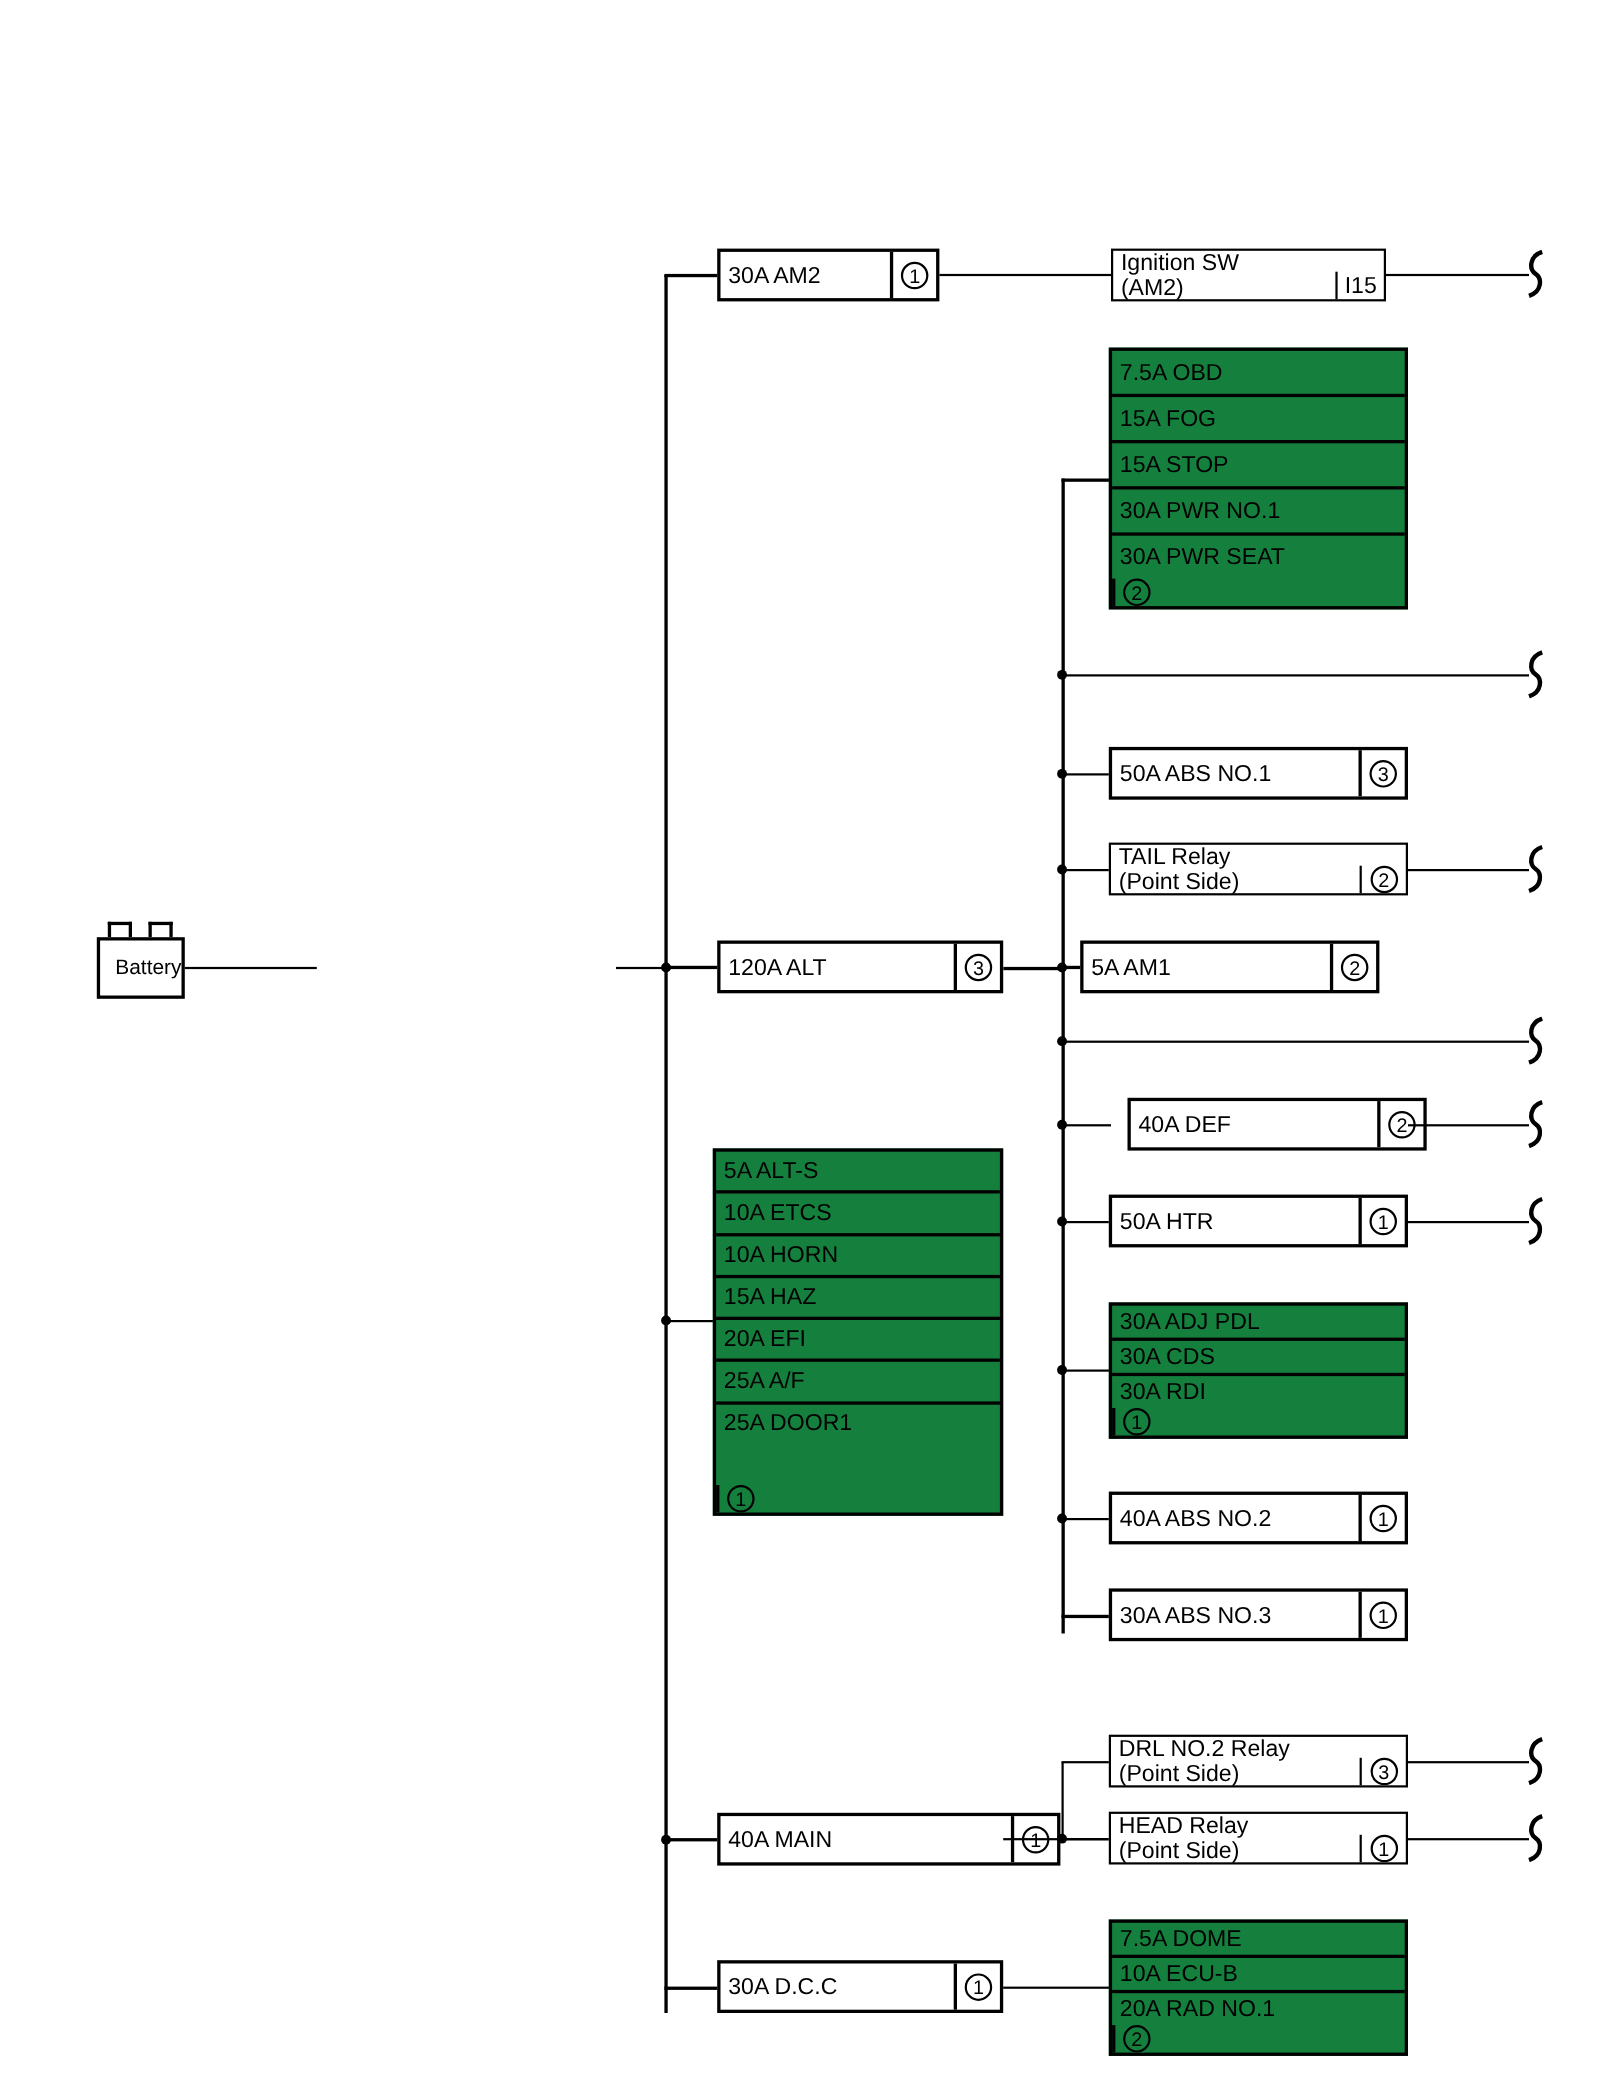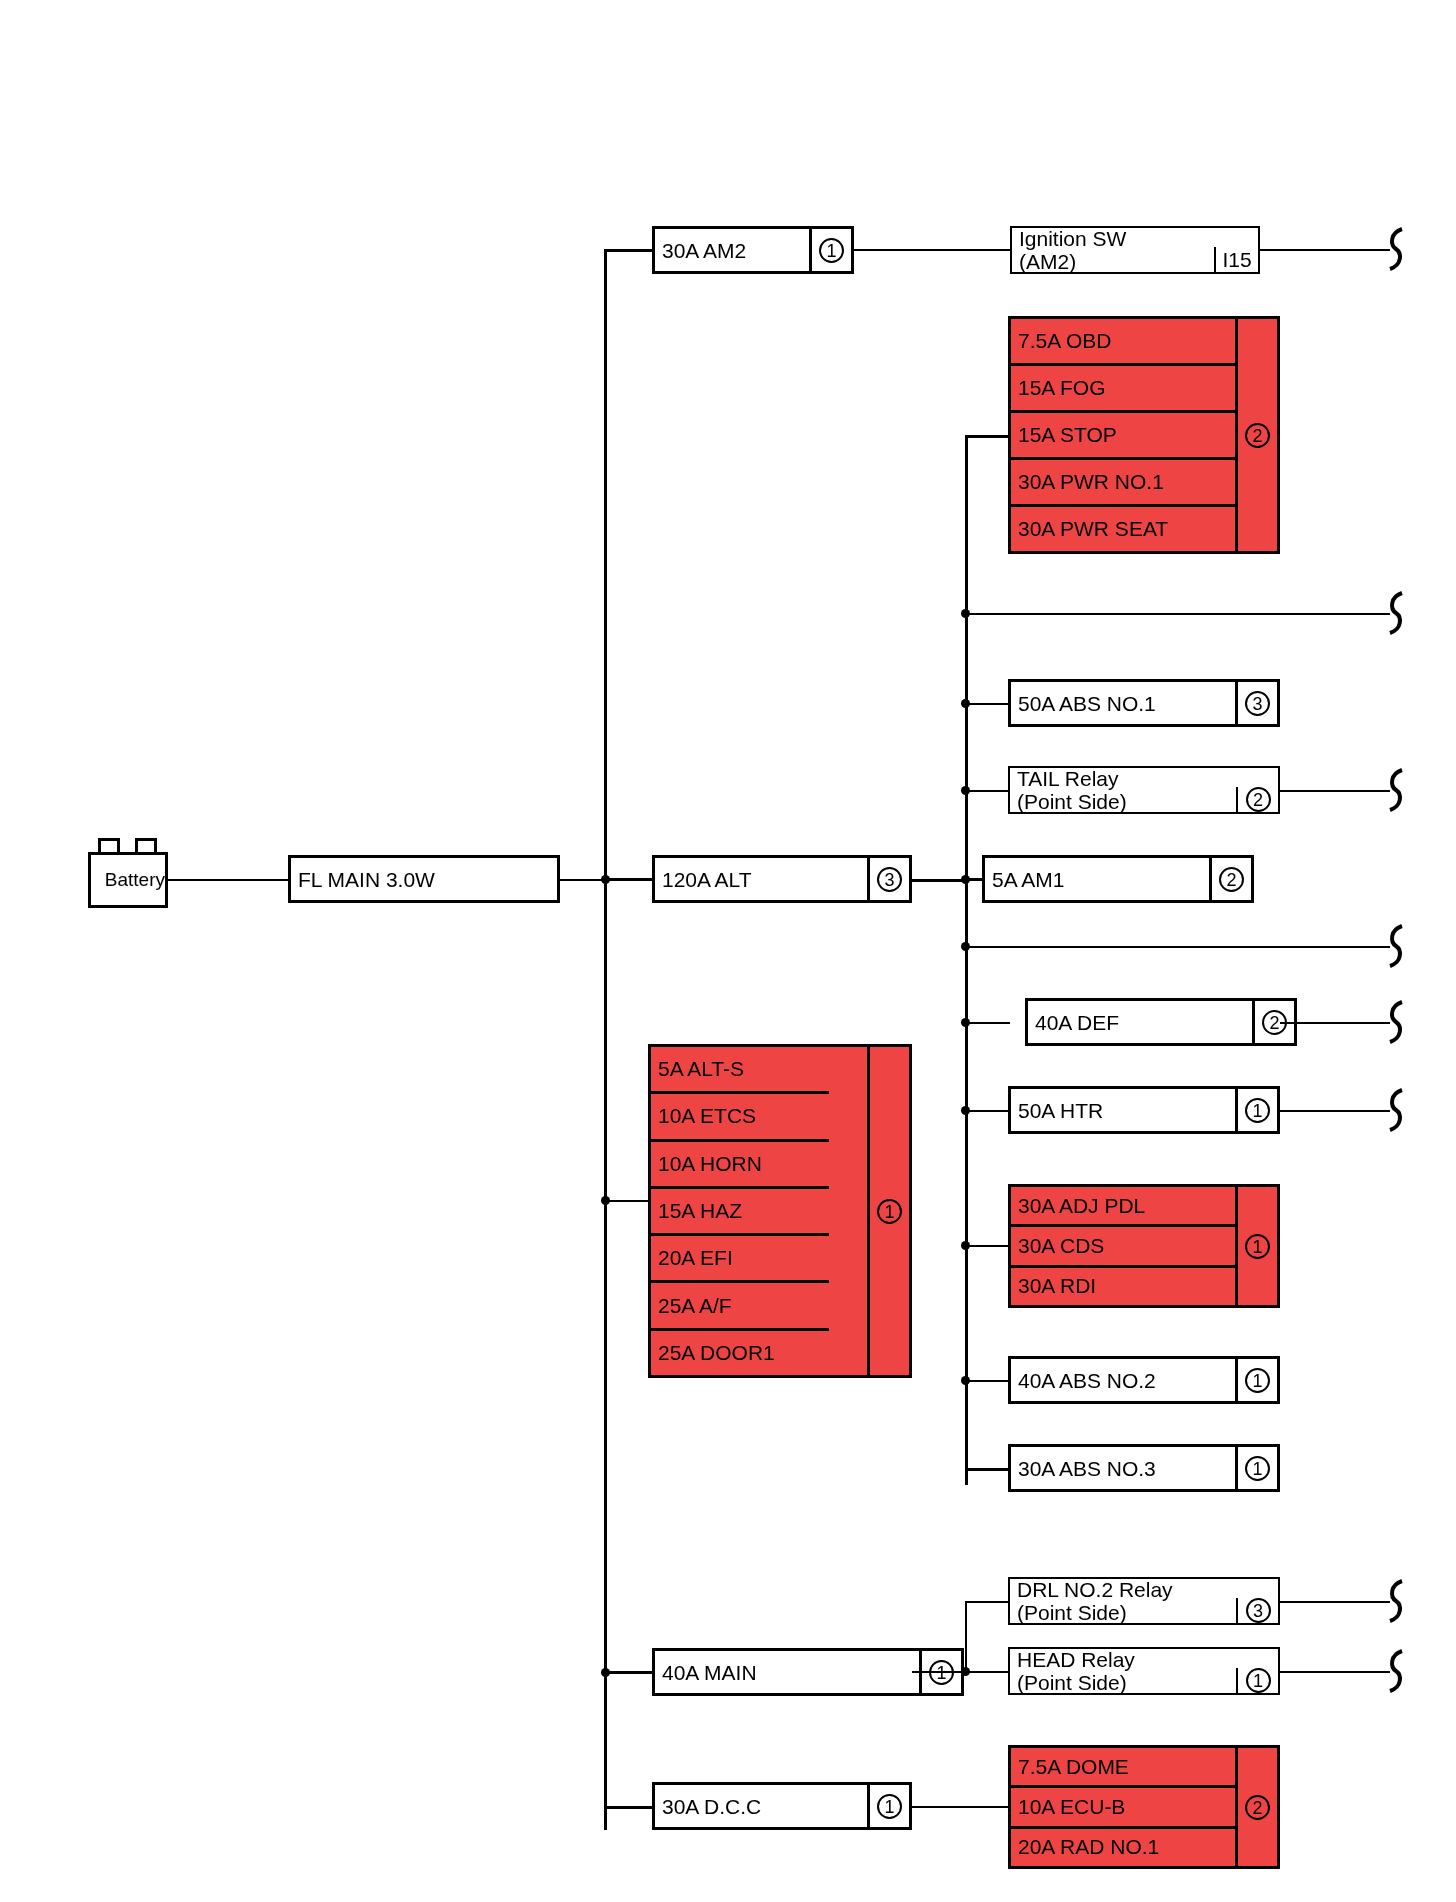--- a/index.html
+++ b/index.html
@@ -61,22 +61,23 @@
     font-size:21px;
     box-sizing:border-box;
   }
   .box.thin .note{border-left-width:2px;margin-top:19px;}
   .box .note.plain{font-size:21px;}
   
   .group{
     position:absolute;
     box-sizing:border-box;
     border:3px solid #000;
-    background:#ef4444;
-    display:flex;
+    background:#15803d;
+    display:flex;
+    flex-direction:column;
   }
   .group .rows{
     flex:1 1 auto;
     display:flex;
     flex-direction:column;
   }
   .group .rows .row{
     flex:1 1 0;
     display:flex;
     align-items:center;
@@ -136,23 +137,20 @@
 
 
   <div class="term" style="left:98px;  top:838px;"></div>
   <div class="term" style="left:135px; top:838px;"></div>
   <div id="battery">
     <span>Battery</span>
   </div>
 
   <div class="h" style="left:168px; top:879px; width:120px;"></div>
 
-  <div class="box" style="left:288px; top:855px; width:272px; height:48px;">
-    <div class="label">FL MAIN 3.0W</div>
-  </div>
 
   <div class="h" style="left:560px; top:879px; width:50px;"></div>
   <div class="dot" style="left:601px; top:875px;"></div>
 
   <div class="vb" style="left:604px; top:250px; height:1580px;"></div>
 
   <div class="hb" style="left:604px; top:249px; width:50px;"></div>
 
   <div class="box" style="left:652px; top:226px; width:202px; height:48px;">
     <div class="label">30A AM2</div>

